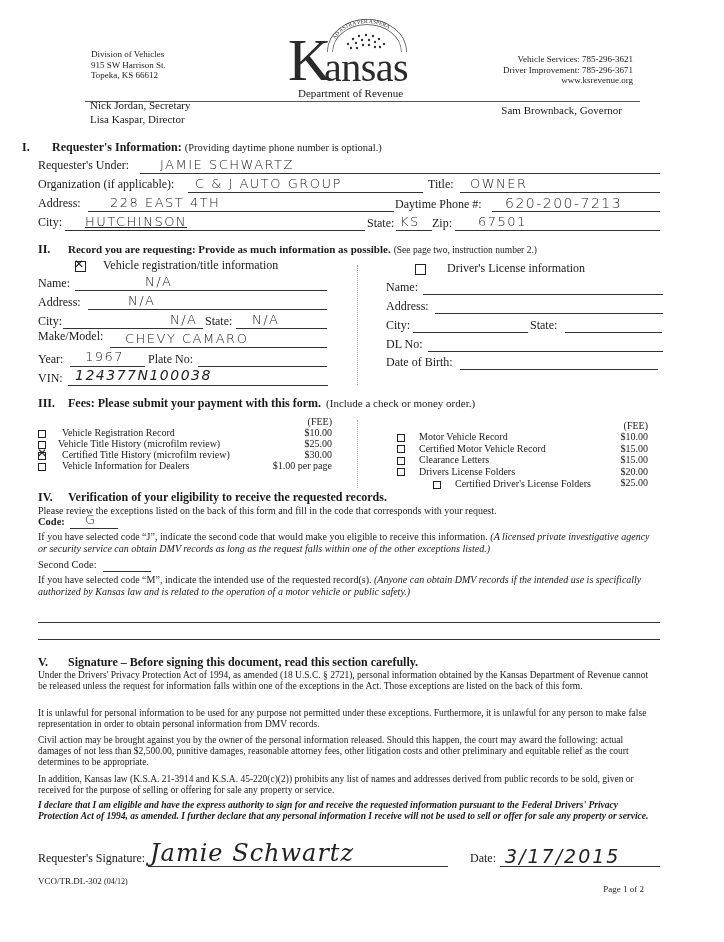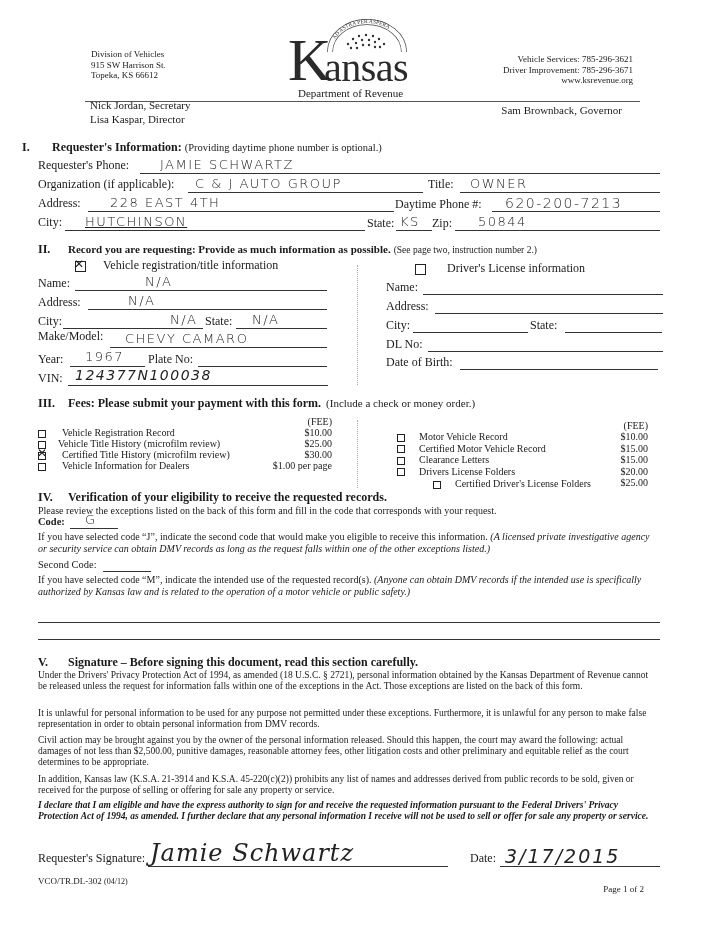--- a/index.html
+++ b/index.html
@@ -85,21 +85,21 @@
   <div>Nick Jordan, Secretary</div>
   <div>Lisa Kaspar, Director</div>
 </div>
 <div class="abs gov">Sam Brownback, Governor</div>
 
 <div class="abs" style="left:22px; top:140px; font-size:12px;">
   <span class="roman">I.</span><span class="bold">Requester's Information:</span>
   <span style="font-size:10.5px;">(Providing daytime phone number is optional.)</span>
 </div>
 
-<div class="abs lbl" style="left:38px; top:158px;">Requester's Phone:</div>
+<div class="abs lbl" style="left:38px; top:158px;">Requester's Under:</div>
 <div class="line" style="left:140px; top:173px; width:520px;"></div>
 <div class="hand" style="left:160px; top:157px;">JAMIE SCHWARTZ</div>
 
 <div class="abs lbl" style="left:38px; top:177px;">Organization (if applicable):</div>
 <div class="line" style="left:188px; top:192px; width:235px;"></div>
 <div class="hand" style="left:195px; top:176px;">C &amp; J AUTO GROUP</div>
 <div class="abs lbl" style="left:428px; top:177px;">Title:</div>
 <div class="line" style="left:460px; top:192px; width:200px;"></div>
 <div class="hand" style="left:470px; top:176px;">OWNER</div>
 
@@ -111,21 +111,21 @@
 <div class="hand" style="left:505px; top:195px; font-size:14px;">620-200-7213</div>
 
 <div class="abs lbl" style="left:38px; top:215px;">City:</div>
 <div class="line" style="left:65px; top:230px; width:300px;"></div>
 <div class="hand" style="left:85px; top:214px;text-decoration:underline;">HUTCHINSON</div>
 <div class="abs lbl" style="left:367px; top:216px;">State:</div>
 <div class="line" style="left:396px; top:230px; width:36px;"></div>
 <div class="hand" style="left:400px; top:214px;">KS</div>
 <div class="abs lbl" style="left:432px; top:216px;">Zip:</div>
 <div class="line" style="left:455px; top:230px; width:205px;"></div>
-<div class="hand" style="left:478px; top:214px;">50844</div>
+<div class="hand" style="left:478px; top:214px;">67501</div>
 
 <div class="abs" style="left:38px; top:242px; font-size:12px;">
   <span class="roman">II.</span><span class="bold" style="font-size:11px;">Record you are requesting: Provide as much information as possible.</span>
   <span style="font-size:9.5px;">(See page two, instruction number 2.)</span>
 </div>
 
 <div class="abs" style="left:75px; top:258px; font-size:12px;">
   <span class="cb cb-big checked"></span>
   <span style="margin-left:10px;">Vehicle registration/title information</span>
 </div>

